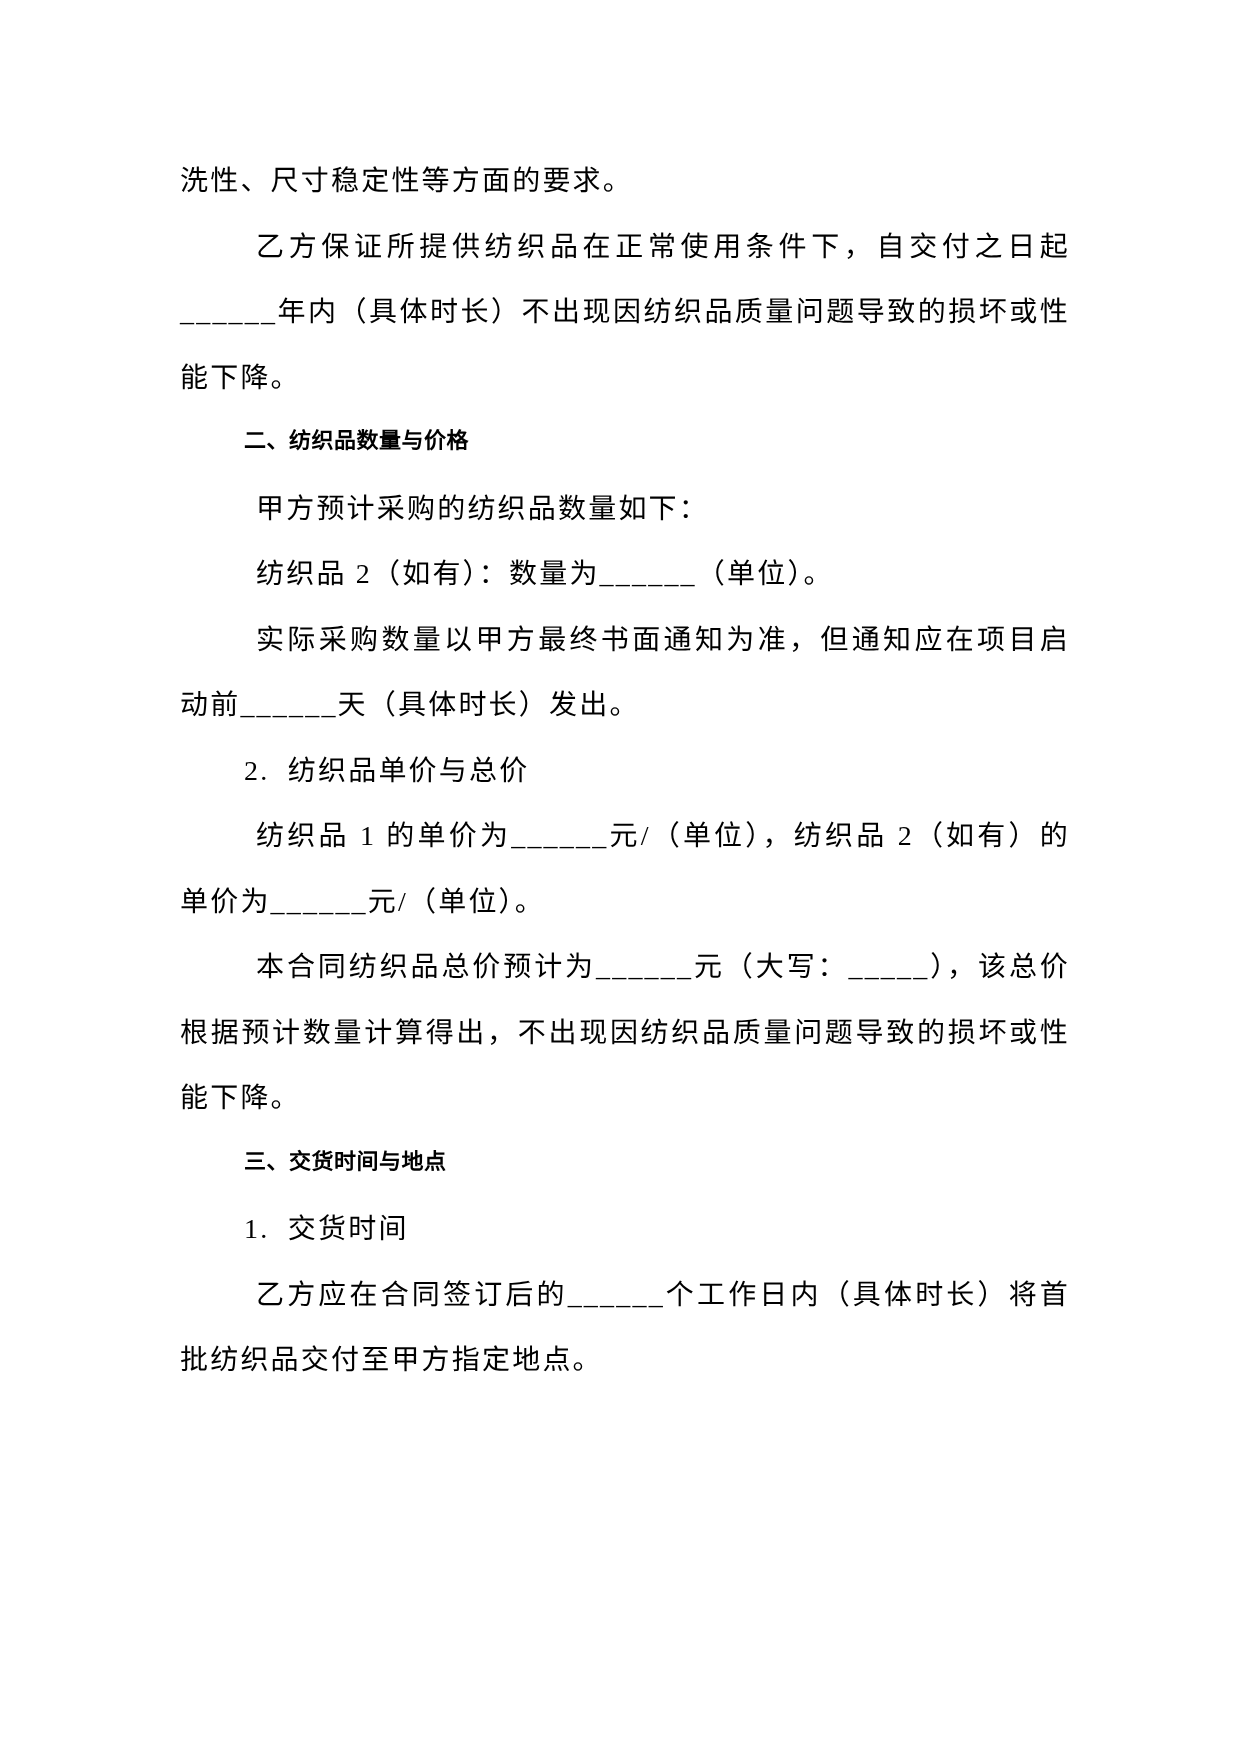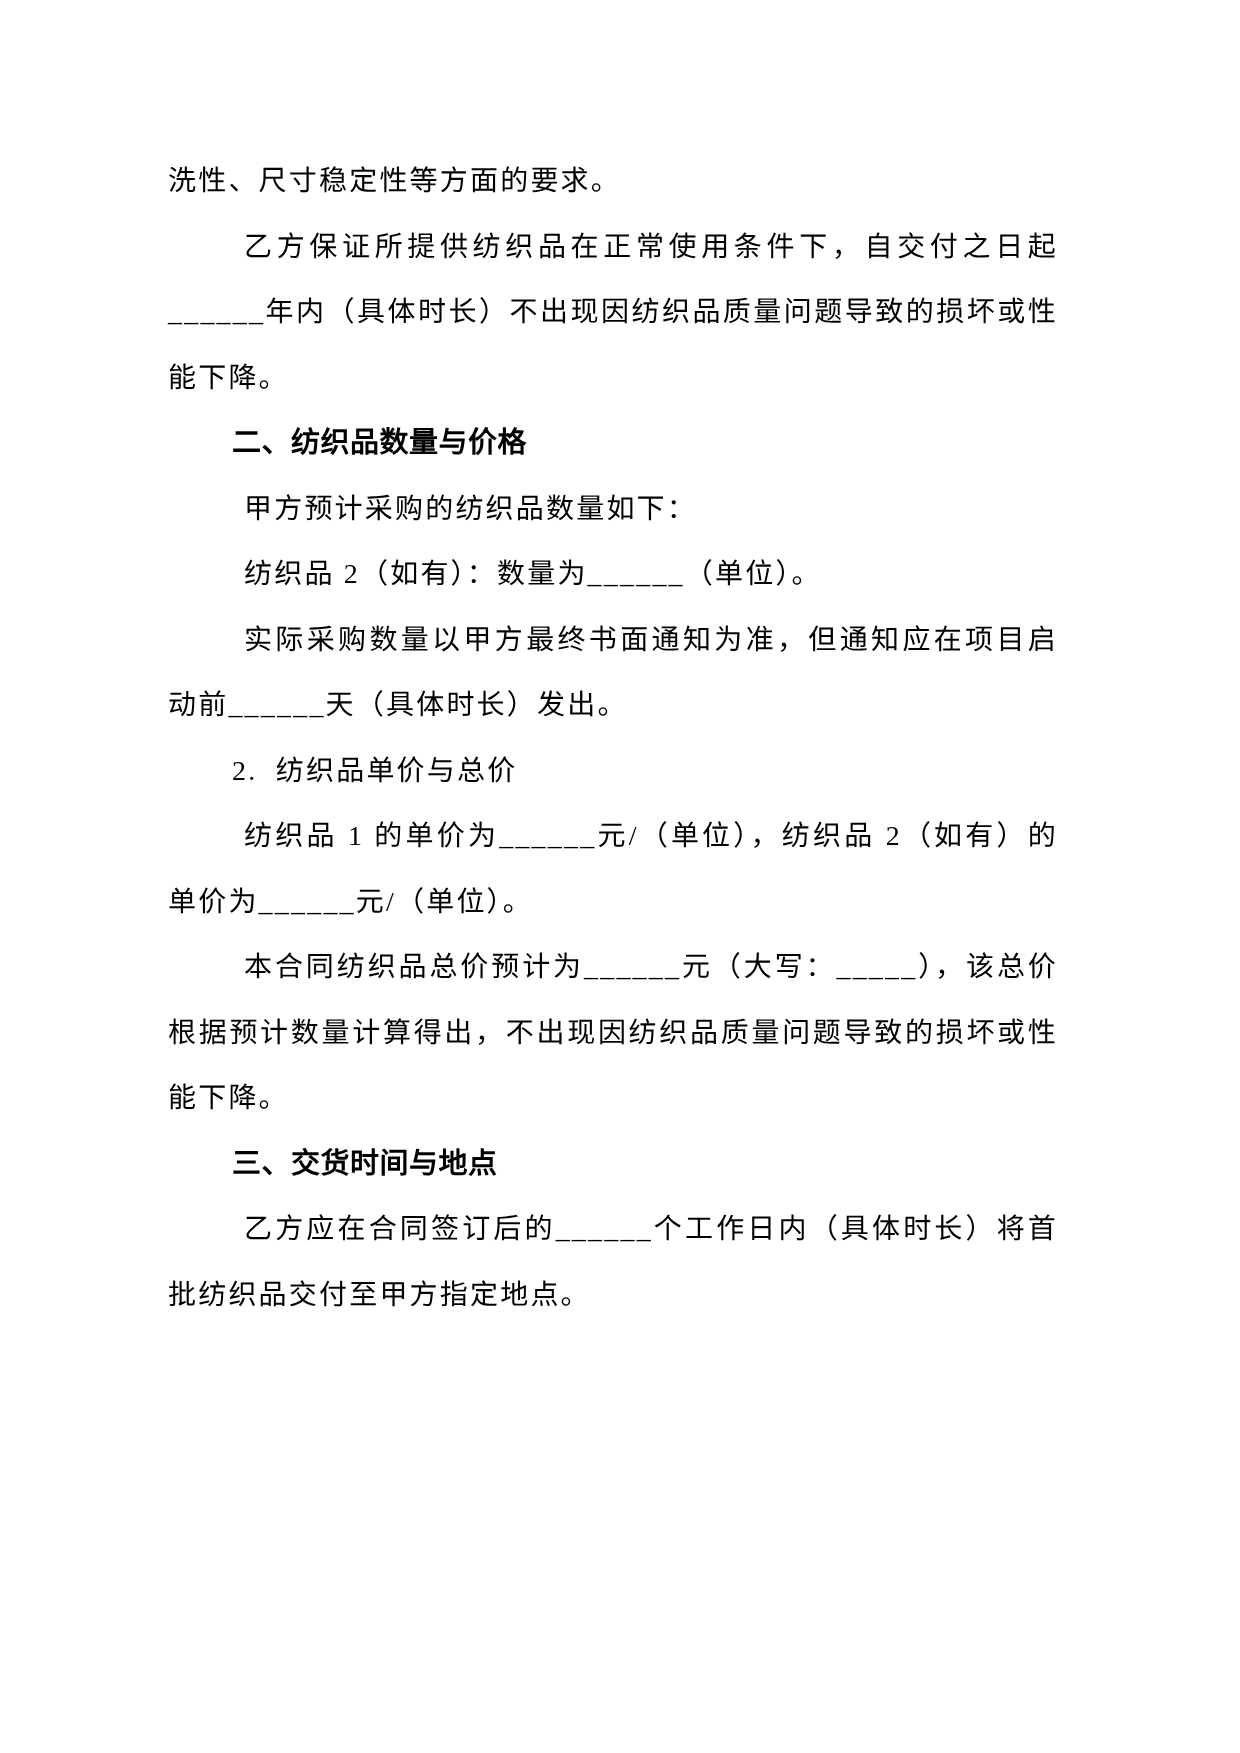--- a/index.html
+++ b/index.html
@@ -13,44 +13,44 @@
   }
   .page {
     position: relative;
     width: 1240px;
     height: 1753px;
     background: #ffffff;
     overflow: hidden;
   }
   .doc-content {
     position: absolute;
-    left: 168px;
+    left: 180px;
     top: 148px;
     width: 890px;
   }
   .para {
     margin: 0;
     padding: 0;
     font-family: "Liberation Serif", "DejaVu Serif", serif;
     font-size: 28px;
     line-height: 65.5px;
     color: #000000;
     text-align: justify;
     text-justify: inter-character;
     letter-spacing: 2.2px;
     white-space: pre-wrap;
     overflow-wrap: break-word;
   }
   .para.indent {
     text-indent: 76px;
   }
   .para.heading {
-    font-family: Liberation Serif, serif;
+    font-family: Liberation Mono, monospace;
     font-weight: 700;
-    font-size: 29px;
+    font-size: 22px;
     letter-spacing: 0.5px;
   }
   .para.heading.indent,
   .para.list_item.indent {
     text-indent: 64px;
   }
 </style>
 </head>
 <body>
 
@@ -59,15 +59,16 @@
       <p class="para body">洗性、尺寸稳定性等方面的要求。</p>
       <p class="para body indent">乙方保证所提供纺织品在正常使用条件下，自交付之日起______年内（具体时长）不出现因纺织品质量问题导致的损坏或性能下降。</p>
       <p class="para heading indent">二、纺织品数量与价格</p>
       <p class="para body indent">甲方预计采购的纺织品数量如下：</p>
       <p class="para body indent">纺织品 2（如有）：数量为______（单位）。</p>
       <p class="para body indent">实际采购数量以甲方最终书面通知为准，但通知应在项目启动前______天（具体时长）发出。</p>
       <p class="para list_item indent">2.  纺织品单价与总价</p>
       <p class="para body indent">纺织品 1 的单价为______元/（单位），纺织品 2（如有）的单价为______元/（单位）。</p>
       <p class="para body indent">本合同纺织品总价预计为______元（大写：_____），该总价根据预计数量计算得出，不出现因纺织品质量问题导致的损坏或性能下降。</p>
       <p class="para heading indent">三、交货时间与地点</p>
+      <p class="para list_item indent">1.  交货时间</p>
       <p class="para body indent">乙方应在合同签订后的______个工作日内（具体时长）将首批纺织品交付至甲方指定地点。</p>
     </div>
 </div>
 
 </body></html>

